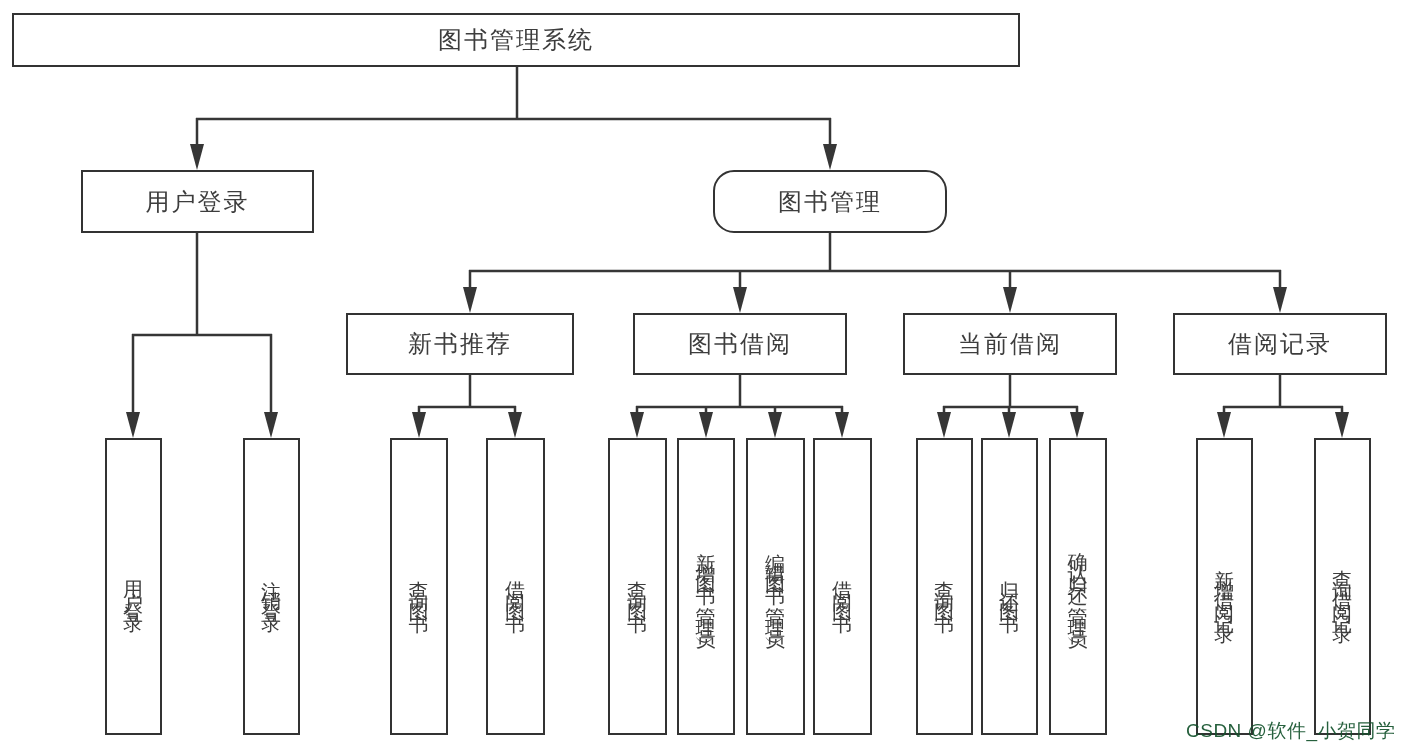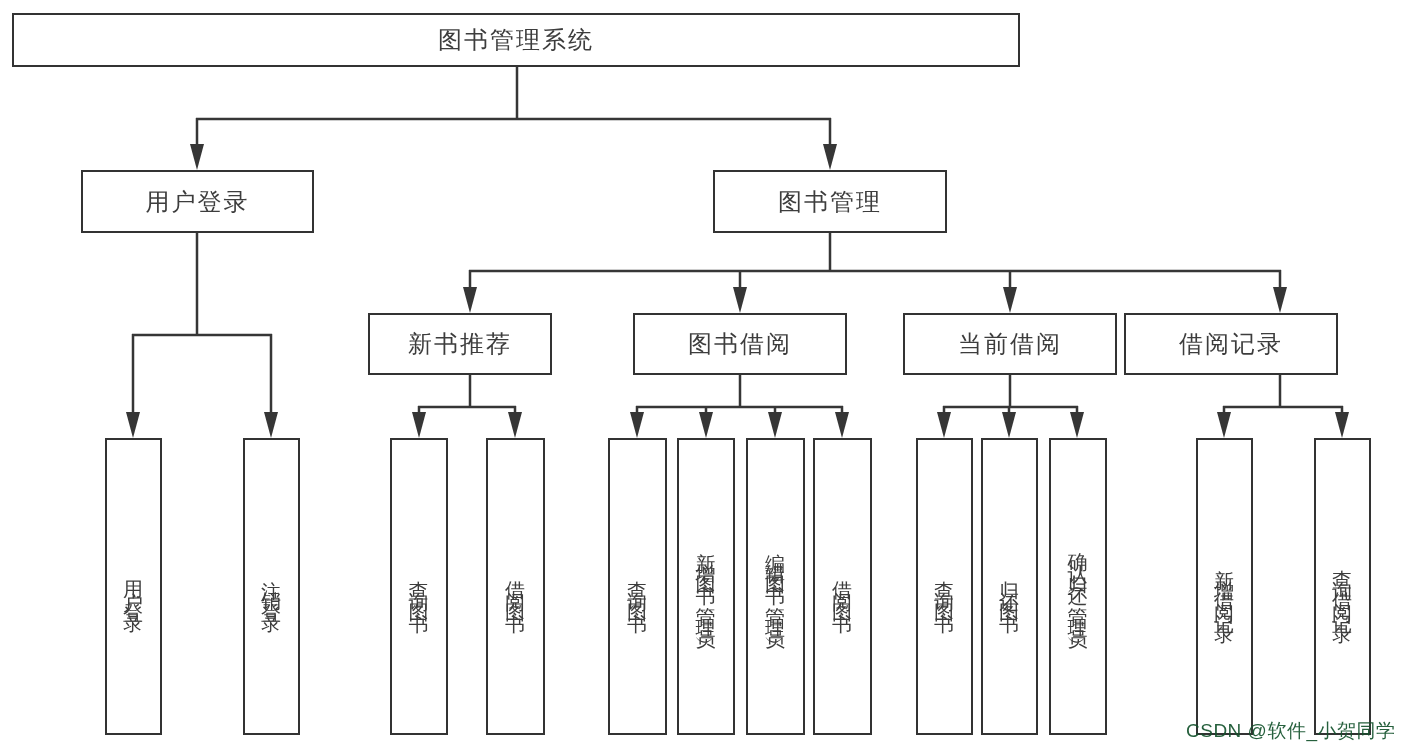--- a/index.html
+++ b/index.html
@@ -80,34 +80,34 @@
     </g>
   </svg>
 
   <div class="node h-node" style="left:12px;top:13px;width:1008px;height:54px;align-items:center;">
     <span>图书管理系统</span>
   </div>
 
   <div class="node h-node" style="left:81px;top:170px;width:233px;height:63px;">
     <span>用户登录</span>
   </div>
-  <div class="node h-node" style="left:713px;top:170px;width:234px;height:63px;">
+  <div class="node h-node" style="left:713px;top:170px;width:234px;height:63px;border-radius:21px;">
     <span>图书管理</span>
   </div>
 
-  <div class="node h-node" style="left:368px;top:313px;width:184px;height:62px;">
+  <div class="node h-node" style="left:346px;top:313px;width:228px;height:62px;">
     <span>新书推荐</span>
   </div>
   <div class="node h-node" style="left:633px;top:313px;width:214px;height:62px;">
     <span>图书借阅</span>
   </div>
   <div class="node h-node" style="left:903px;top:313px;width:214px;height:62px;">
     <span>当前借阅</span>
   </div>
-  <div class="node h-node" style="left:1124px;top:313px;width:214px;height:62px;">
+  <div class="node h-node" style="left:1173px;top:313px;width:214px;height:62px;">
     <span>借阅记录</span>
   </div>
 
   <div class="node v-node" style="left:105px;top:438px;width:57px;height:297px;">
     <span>用户登录</span>
   </div>
   <div class="node v-node" style="left:243px;top:438px;width:57px;height:297px;">
     <span>注销登录</span>
   </div>
   <div class="node v-node" style="left:390px;top:438px;width:58px;height:297px;">

